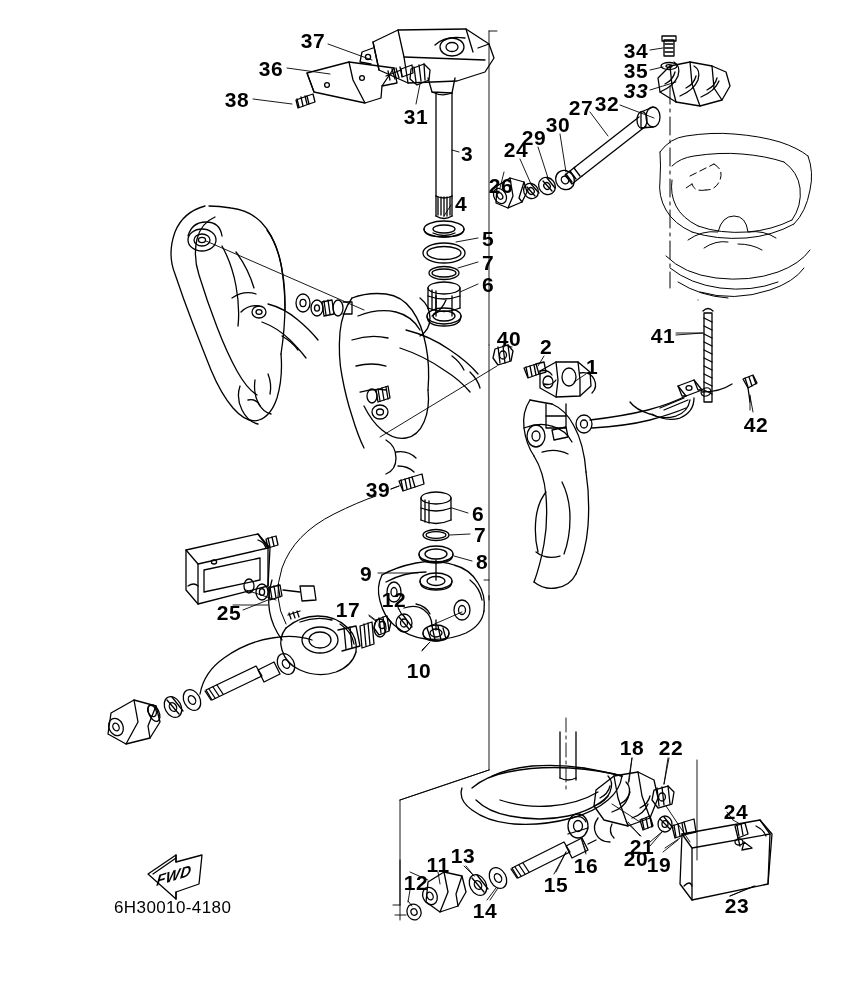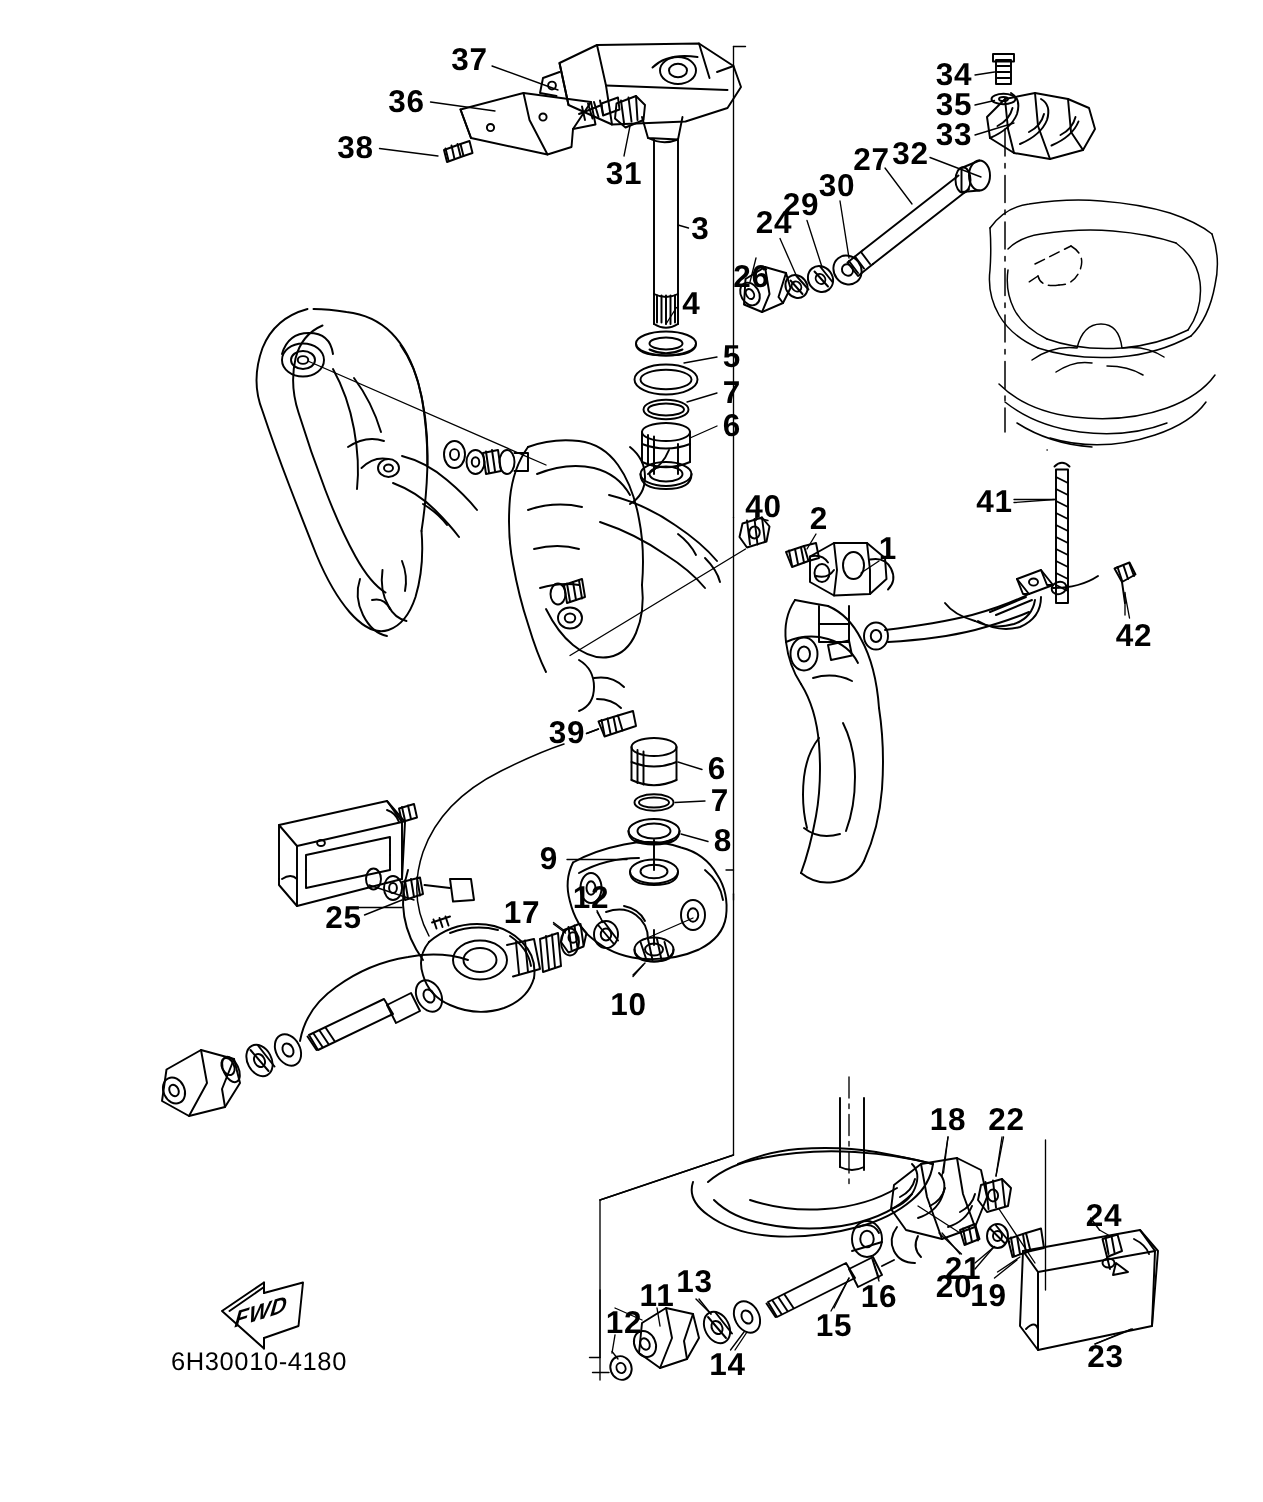--- a/index.html
+++ b/index.html
@@ -716,21 +716,21 @@
       <div class="callout" style="left: 271px; top: 68px;">36</div>
       <div class="callout" style="left: 237px; top: 99px;">38</div>
       <div class="callout" style="left: 416px; top: 116px;">31</div>
       <div class="callout" style="left: 467px; top: 153px;">3</div>
       <div class="callout" style="left: 461px; top: 203px;">4</div>
       <div class="callout" style="left: 488px; top: 238px;">5</div>
       <div class="callout" style="left: 488px; top: 262px;">7</div>
       <div class="callout" style="left: 488px; top: 284px;">6</div>
       <div class="callout" style="left: 636px; top: 50px;">34</div>
       <div class="callout" style="left: 636px; top: 70px;">35</div>
-      <div class="callout" style="left: 636px; top: 90px;">33</div>
+      <div class="callout" style="left: 636px; top: 90px; font-style: italic;">33</div>
       <div class="callout" style="left: 607px; top: 103px;">32</div>
       <div class="callout" style="left: 581px; top: 107px;">27</div>
       <div class="callout" style="left: 558px; top: 124px;">30</div>
       <div class="callout" style="left: 534px; top: 137px;">29</div>
       <div class="callout" style="left: 516px; top: 149px;">24</div>
       <div class="callout" style="left: 501px; top: 162px; margin-top: 23px;">26</div>
       <div class="callout" style="left: 663px; top: 335px;">41</div>
       <div class="callout" style="left: 756px; top: 424px; text-align: right;">42</div>
       <div class="callout" style="left: 509px; top: 338px;">40</div>
       <div class="callout" style="left: 546px; top: 346px;">2</div>

